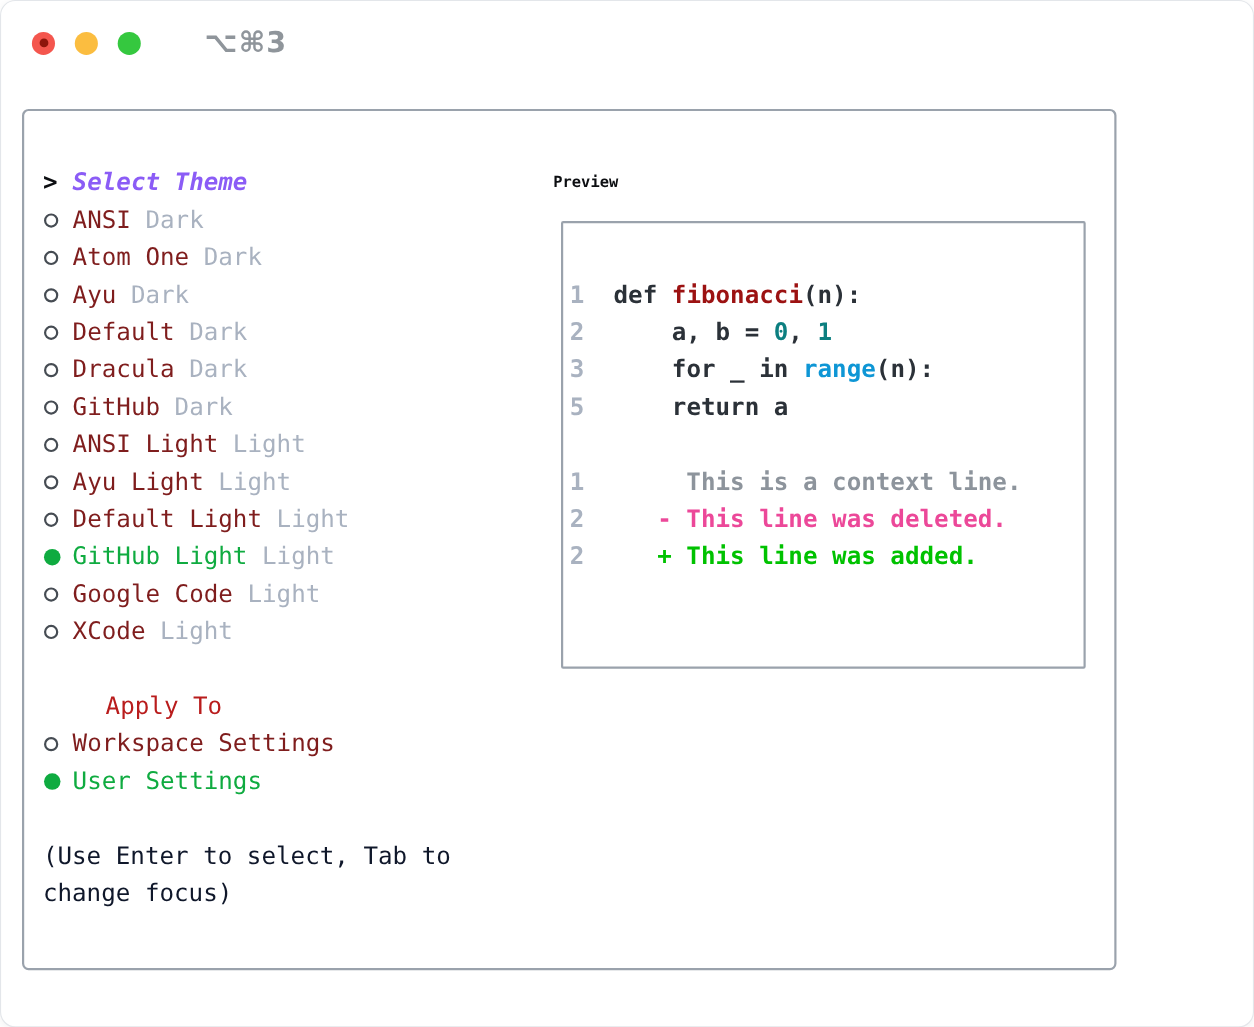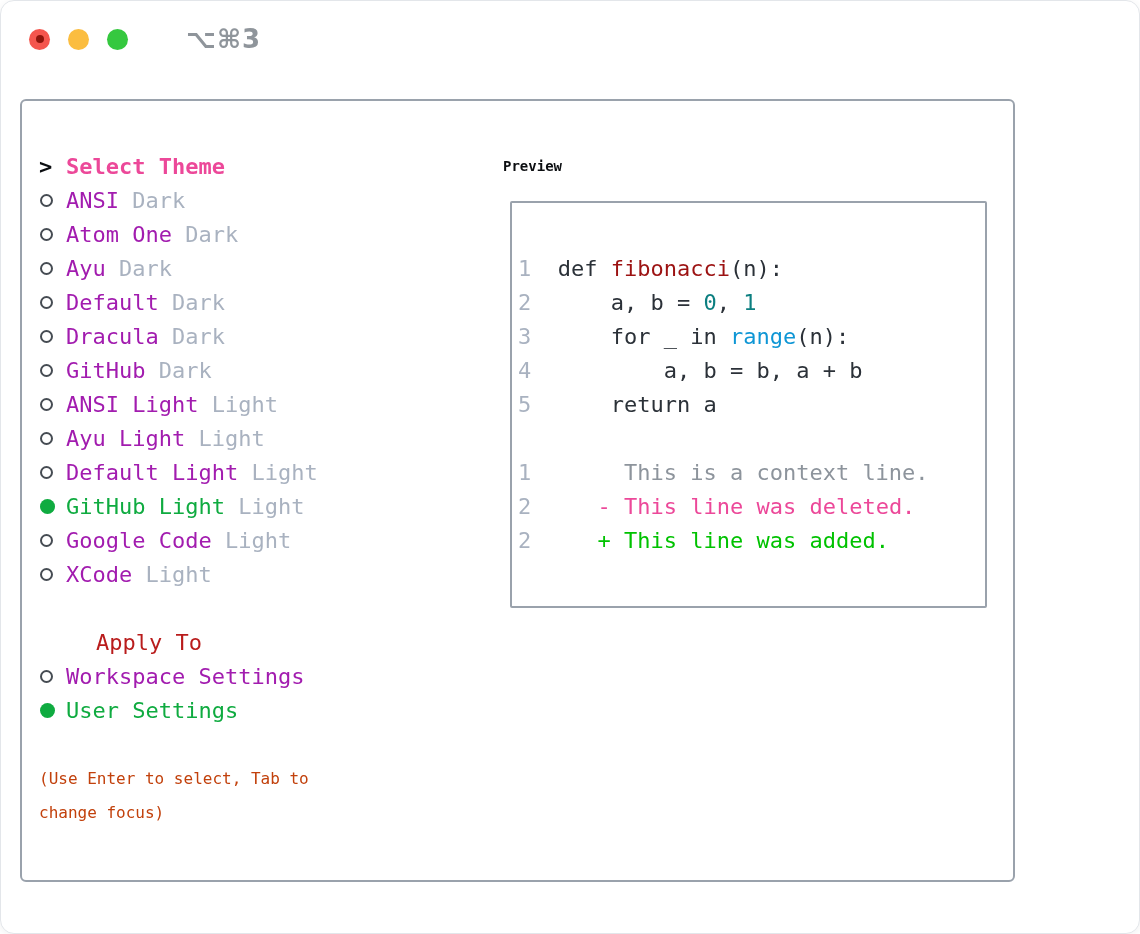--- a/index.html
+++ b/index.html
@@ -25,38 +25,38 @@
     position:absolute;left:19px;top:98px;width:995px;height:783px;
     border:2px solid #9aa2ac;border-radius:6px;background:#ffffff;box-sizing:border-box;
   }
   
   .left-col{position:absolute;left:17px;top:48px;}
   .row{height:34px;display:flex;align-items:center;font-size:22px;color:#2b3138;white-space:pre;}
   .row .marker{width:27px;flex:0 0 27px;display:flex;align-items:center;}
   .marker .circle{width:13px;height:13px;border:2px solid #464c53;border-radius:50%;box-sizing:border-box;margin-left:1px;}
   .marker .circle.filled{width:15px;height:15px;border:none;background:#0fab40;}
   .marker.arrow{font-weight:bold;color:#0c0e11;}
-  .header-label{font-weight:bold;color:#ec4899;}
+  .header-label{font-weight:bold;color:#8b5cf6;font-style:italic;}
   .apply-header{color:#b91c1c;margin-left:30px;}
-  .item-name{color:#a21caf;}
+  .item-name{color:#7f1d1d;}
   .item-variant{color:#a9b2c0;}
   .row.selected .item-name{color:#0fab40;}
   .spacer{height:34px;}
-  .help-line{height:34px;display:flex;align-items:center;font-size:16px;color:#c2410c;white-space:pre;}
+  .help-line{height:34px;display:flex;align-items:center;font-size:22px;color:#0f172a;white-space:pre;}
   
   .preview-title{
     position:absolute;left:481px;top:48px;height:34px;display:flex;align-items:center;
     font-size:14px;font-weight:bold;color:#0c0e11;
   }
   .preview-box{
     position:absolute;left:488px;top:100px;width:477px;height:407px;
     border:2px solid #9aa2ac;border-radius:2px;box-sizing:border-box;background:#ffffff;
     padding:49px 0 0 6px;overflow:hidden;
   }
-  .code-line{height:34px;line-height:34px;font-size:22px;white-space:pre;color:#2b3138;}
+  .code-line{height:34px;line-height:34px;font-size:22px;white-space:pre;color:#2b3138;font-weight:bold;}
   .diff-block{margin-top:34px;}
   .seg-linenum{color:#a9b2c0;}
   .seg-plain{color:#2b3138;}
   .seg-keyword{color:#2b3138;}
   .seg-function{color:#9c1212;}
   .seg-number{color:#0c7f80;}
   .seg-builtin{color:#0e96d5;}
   .seg-context{color:#8d949c;}
   .seg-deleted{color:#ec4899;}
   .seg-added{color:#00c200;margin-top:17px;}
@@ -116,21 +116,20 @@
       <div class="help-line">change focus)</div>
     </div>
 
     <div class="preview-title">Preview</div>
 
     <div class="preview-box">
       <div id="code-block">
           <div class="code-line"><span class="seg-linenum">1</span><span class="seg-plain">  </span><span class="seg-keyword">def</span><span class="seg-plain"> </span><span class="seg-function">fibonacci</span><span class="seg-plain">(n):</span></div>
           <div class="code-line"><span class="seg-linenum">2</span><span class="seg-plain">      a, b = </span><span class="seg-number">0</span><span class="seg-plain">, </span><span class="seg-number">1</span></div>
           <div class="code-line"><span class="seg-linenum">3</span><span class="seg-plain">      </span><span class="seg-keyword">for</span><span class="seg-plain"> _ </span><span class="seg-keyword">in</span><span class="seg-plain"> </span><span class="seg-builtin">range</span><span class="seg-plain">(n):</span></div>
-          <div class="code-line"><span class="seg-linenum">4</span><span class="seg-plain">          a, b = b, a + b</span></div>
           <div class="code-line"><span class="seg-linenum">5</span><span class="seg-plain">      </span><span class="seg-keyword">return</span><span class="seg-plain"> a</span></div>
         </div>
       <div id="diff-block" class="diff-block">
           <div class="code-line"><span class="seg-linenum">1</span><span class="seg-context">       This is a context line.</span></div>
           <div class="code-line"><span class="seg-linenum">2</span><span class="seg-plain">     </span><span class="seg-deleted">- This line was deleted.</span></div>
           <div class="code-line"><span class="seg-linenum">2</span><span class="seg-plain">     </span><span class="seg-added">+ This line was added.</span></div>
         </div>
     </div>
 
   </div>

